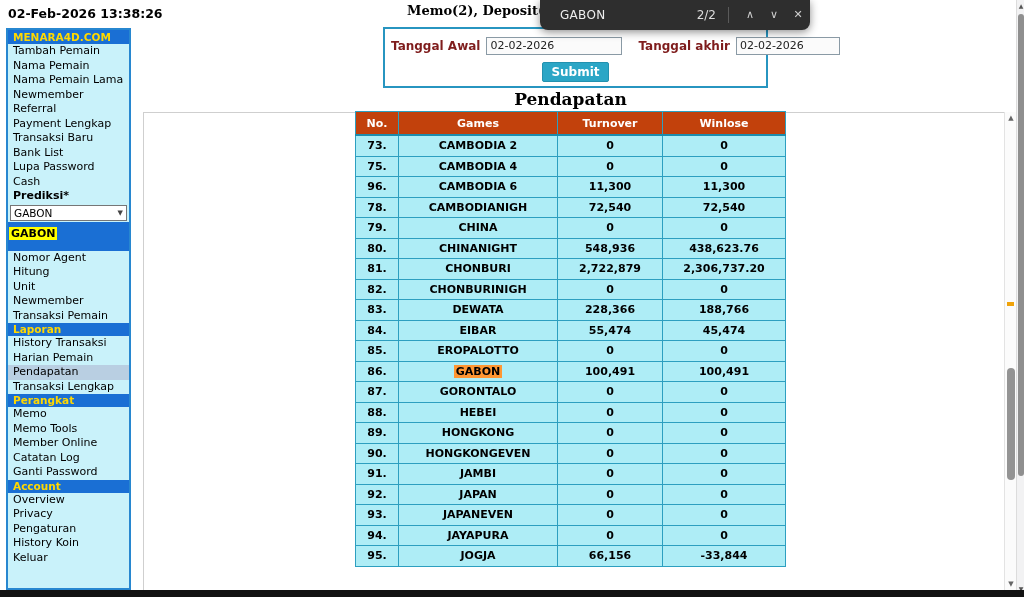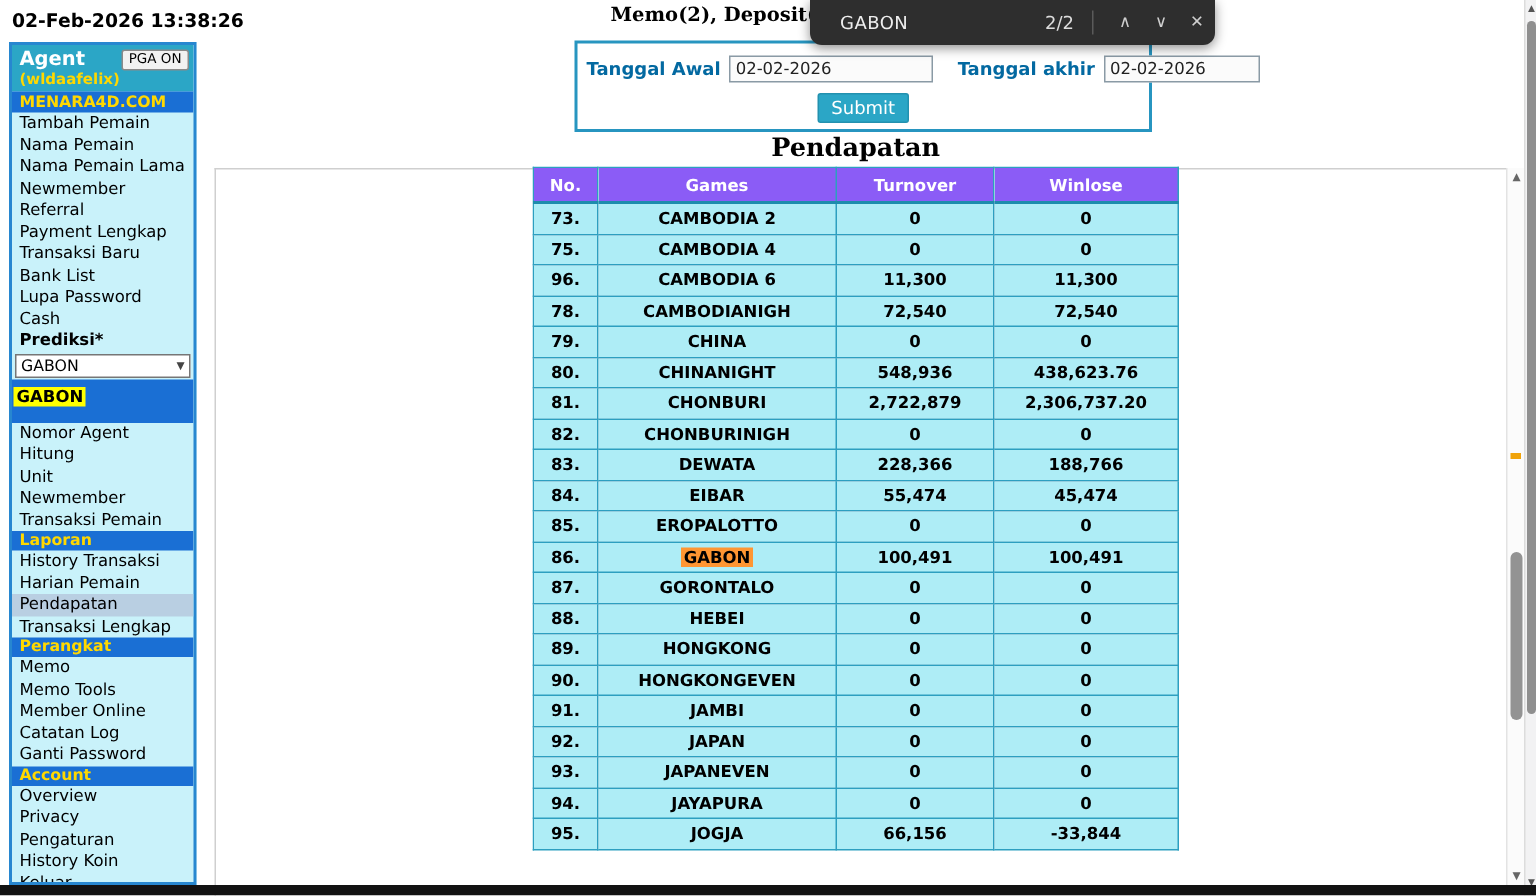--- a/index.html
+++ b/index.html
@@ -17,27 +17,27 @@
            display:flex;align-items:center;color:#eee;font-size:12px;}
   .fb-query{margin-left:20px;letter-spacing:.3px;}
   .fb-count{margin-left:auto;color:#ddd;}
   .fb-sep{width:1px;height:16px;background:#5a5a5a;margin:0 9px 0 12px;}
   .fb-btn{width:24px;text-align:center;color:#cfcfcf;font-size:11px;cursor:pointer;line-height:30px;}
 
   
   .filter-box{position:absolute;left:383px;top:27px;width:381px;height:57px;
               border:2px solid #2795c0;background:#fff;z-index:4;}
   .filter-row{display:flex;align-items:center;height:27px;padding:3px 6px 0 6px;}
-  .flabel{font-size:12px;font-weight:bold;color:#0369a1;white-space:nowrap;}
+  .flabel{font-size:12px;font-weight:bold;color:#7f1d1d;white-space:nowrap;}
   .finput{width:128px;height:16px;border:1px solid #8a9aa5;background:#fbfbfb;font-size:11px;
           padding:0 3px;margin-left:6px;color:#222;font-family:"DejaVu Sans",sans-serif;}
   .finput.short{width:96px;}
   .fdiv{width:1px;height:24px;background:#9fc4d4;margin:0 8px;}
   .filter-actions{display:flex;justify-content:center;margin-top:3px;}
-  .submit-btn{background:#2ba6c6;color:#fff;font-weight:normal;font-size:12px;border:1px solid #2391af;
+  .submit-btn{background:#2ba6c6;color:#fff;font-weight:bold;font-size:12px;border:1px solid #2391af;
               border-radius:2px;padding:1px 8px;height:20px;cursor:pointer;
               font-family:"DejaVu Sans",sans-serif;}
 
   
   .sidebar{position:absolute;left:6px;top:28px;width:121px;height:558px;border:2px solid #2787d0;
            background:#c9f2fa;overflow:hidden;}
   .sb-head{background:#2ba6c6;padding:2px 3px 2px 5px;}
   .sb-head-row{display:flex;justify-content:space-between;align-items:center;}
   .agent{color:#fff;font-weight:bold;font-size:13px;}
   .pga{font-size:9px;padding:1px 4px;background:#f2f2f2;border:1px solid #8a8a8a;border-radius:2px;
@@ -64,21 +64,21 @@
          border-top:1px solid #cfcfcf;border-left:1px solid #cfcfcf;}
   .report-title{position:absolute;left:356px;top:89px;width:429px;text-align:center;
                 font-family:"DejaVu Serif","Liberation Serif",serif;font-weight:bold;
                 font-size:17px;color:#000;z-index:3;}
 
   
   .table-clip{position:absolute;left:355px;top:111px;width:432px;height:479px;overflow:hidden;z-index:3;}
   table.report{border-collapse:collapse;table-layout:fixed;width:430px;}
   table.report th,table.report td{border:1px solid #2d9fc0;text-align:center;overflow:hidden;
                 white-space:nowrap;}
-  table.report th{background:#8b5cf6;color:#fff;font-weight:bold;font-size:11px;height:20px;}
+  table.report th{background:#c2410c;color:#fff;font-weight:bold;font-size:11px;height:20px;}
   table.report thead th{border-bottom:2px solid #1d8cac;}
   table.report td{background:#aeedf6;font-weight:bold;font-size:11px;height:19.5px;color:#000;
                   padding:0 2px;}
   td.pos{color:#2727cf;} td.neg{color:#e80000;} td.zero{color:#000;}
   .hl-active{background:#ff9632;color:#000;padding:0 2px;}
 
   
   .scroll-inner{position:absolute;left:1004px;top:112px;width:12px;height:478px;background:#fbfbfb;
                 border-left:1px solid #e3e3e3;z-index:6;}
   .scroll-inner .arrow{position:absolute;left:0;width:12px;text-align:center;font-size:7px;color:#666;}
@@ -109,27 +109,20 @@
     <span class="fdiv"></span>
     <span class="flabel">Tanggal akhir</span>
     <input class="finput short" value="02-02-2026" style="">
   </div>
   <div class="filter-actions">
     <button class="submit-btn">Submit</button>
   </div>
 </div>
 
 <div class="sidebar">
-  <div class="sb-head">
-    <div class="sb-head-row">
-      <span class="agent">Agent</span>
-      <button class="pga">PGA ON</button>
-    </div>
-    <div class="uname">(wldaafelix)</div>
-  </div>
   <div class="sb-domain">MENARA4D.COM</div>
   <div id="sb-menu">
       <div class="sb-item">Tambah Pemain</div>
       <div class="sb-item">Nama Pemain</div>
       <div class="sb-item">Nama Pemain Lama</div>
       <div class="sb-item">Newmember</div>
       <div class="sb-item">Referral</div>
       <div class="sb-item">Payment Lengkap</div>
       <div class="sb-item">Transaksi Baru</div>
       <div class="sb-item">Bank List</div>

